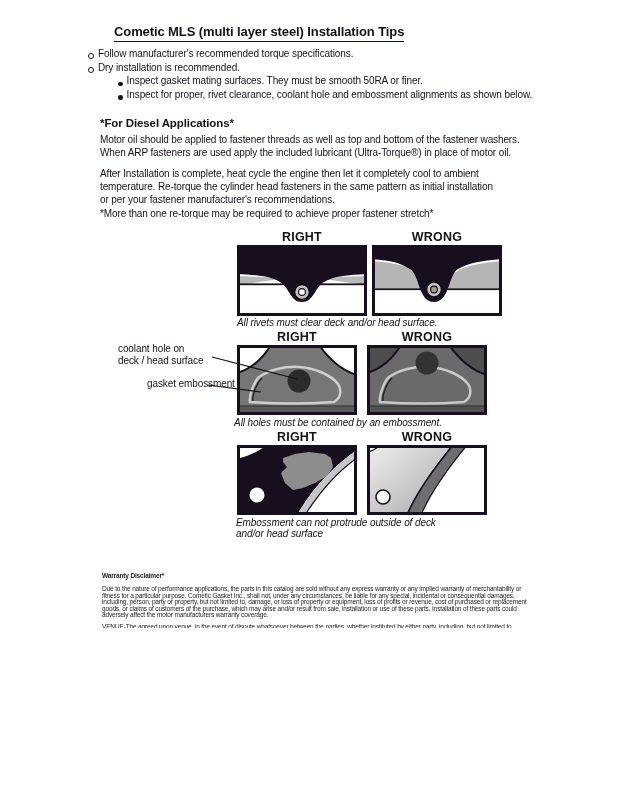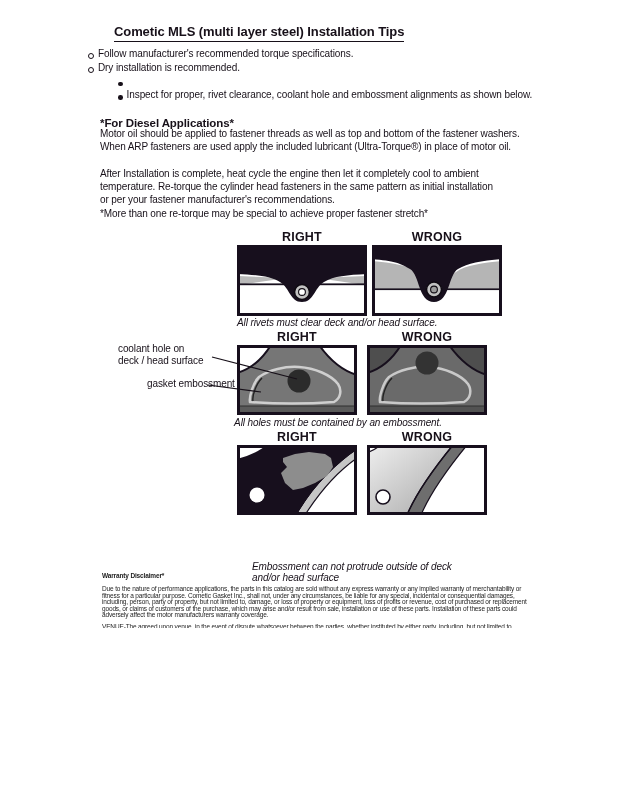--- a/index.html
+++ b/index.html
@@ -16,21 +16,21 @@
   .brow{display:flex;align-items:flex-end;height:13.4px;}
   .marker-open{width:4px;height:4px;border:1.2px solid #171019;border-radius:50%;
                margin:3.2px 4px 0 0;flex:none;}
   .marker-filled{width:4.6px;height:4.6px;background:#171019;border-radius:50%;
                  margin:3.2px 4px 0 0;flex:none;}
   .sub{margin-left:30px;}
   
   .diesel-heading{left:100px;top:117px;font-size:11.5px;font-weight:bold;letter-spacing:-0.1px;}
   .para{left:100px;width:440px;font-size:10px;line-height:13.2px;letter-spacing:-0.12px;
         white-space:pre-line;}
-  .p1{top:127px;}
+  .p1{top:133px;}
   .p2{top:167px;}
   .pfoot{top:207px;}
   
   .dhead{font-size:12.5px;font-weight:bold;text-align:center;letter-spacing:0.2px;}
   .dcap{font-size:10px;letter-spacing:-0.1px;white-space:pre-line;font-style:italic;}
   .panel{position:absolute;}
   .panel svg{display:block;width:100%;height:100%;}
   
   .side-label{font-size:10px;text-align:left;letter-spacing:-0.1px;
               line-height:11.6px;white-space:pre-line;}
@@ -53,34 +53,35 @@
     <div class="brow">
       <span class="marker-open"></span>
       <span>Follow manufacturer's recommended torque specifications.</span>
     </div>
     <div class="brow">
       <span class="marker-open"></span>
       <span>Dry installation is recommended.</span>
     </div>
     <div class="brow sub">
       <span class="marker-filled"></span>
+      <span>Inspect gasket mating surfaces.  They must be smooth 50RA or finer.</span>
     </div>
     <div class="brow sub">
       <span class="marker-filled"></span>
       <span>Inspect for proper, rivet clearance, coolant hole and embossment alignments as shown below.</span>
     </div>
   </div>
 
   <div class="abs diesel-heading">*For Diesel Applications*</div>
   <div class="abs para p1">Motor oil should be applied to fastener threads as well as top and bottom of the fastener washers.
 When ARP fasteners are used apply the included lubricant (Ultra-Torque®) in place of motor oil.</div>
   <div class="abs para p2">After Installation is complete, heat cycle the engine then let it completely cool to ambient
 temperature. Re-torque the cylinder head fasteners in the same pattern as initial installation
 or per your fastener manufacturer's recommendations.</div>
-  <div class="abs para pfoot">*More than one re-torque may be special to achieve proper fastener stretch*</div>
+  <div class="abs para pfoot">*More than one re-torque may be required to achieve proper fastener stretch*</div>
 
   <div class="abs dhead" style="left:237px;top:230px;width:130px;">RIGHT</div>
   <div class="abs dhead" style="left:372px;top:230px;width:130px;">WRONG</div>
 
   <div class="panel" style="left:237px;top:245px;width:130px;height:71px;">
     <svg viewBox="0 0 130 71">
       <rect width="130" height="71" fill="#ffffff"></rect>
       <polygon points="2,31 50,33 2,40" fill="#b9b9b9"></polygon>
       <polygon points="128,31 80,33 128,40" fill="#b9b9b9"></polygon>
       <rect x="2" y="38.4" width="126" height="1.8" fill="#170f1d"></rect>
@@ -174,21 +175,21 @@
       <rect width="120" height="70" fill="#ffffff"></rect>
       <path d="M14,0 H86 C68,22 50,46 40,70 H0 V8 C5,6 10,3 14,0 Z" fill="url(#g3)"></path>
       <path d="M86,0 H100 C82,22 64,46 54,70 H40 C50,46 68,22 86,0 Z" fill="#6e6e6e" stroke="#170f1d" stroke-width="1.2"></path>
       <path d="M86,0 C68,22 50,46 40,70" fill="none" stroke="#170f1d" stroke-width="1.4"></path>
       <path d="M14,0 C10,3 5,6 0,8" fill="none" stroke="#170f1d" stroke-width="1.2"></path>
       <circle cx="16" cy="52" r="7" fill="#ffffff" stroke="#170f1d" stroke-width="1.6"></circle>
       <rect x="1.5" y="1.5" width="117" height="67" fill="none" stroke="#170f1d" stroke-width="3"></rect>
     </svg>
   </div>
 
-  <div class="abs dcap" style="left:252px;top:517px;width:235px;margin-top:44px;">Embossment can not protrude outside of deck
+  <div class="abs dcap" style="left:236px;top:517px;width:235px;">Embossment can not protrude outside of deck
 and/or head surface</div>
 
   <div class="abs legal">
     <div class="legal-heading">Warranty Disclaimer*</div>
     <p>Due to the nature of performance applications, the parts in this catalog are sold without any express warranty or any implied warranty of merchantability or fitness for a particular purpose.  Cometic Gasket Inc., shall not, under any circumstances, be liable for any special, incidental or consequential damages, including, person, party or property, but not limited to, damage, or loss of property or equipment, loss of profits or revenue, cost of purchased or replacement goods, or claims of customers of the purchase, which may arise and/or result from sale, installation or use of these parts.  Installation of these parts could adversely affect the motor manufacturers warranty coverage.</p>
     <p>VENUE-The agreed upon venue, in the event of dispute whatsoever between the parties, whether instituted by either party, including, but not limited to, contract terms, payment terms, delivery, type, defects, sufficiency of product, shall be the Court of Common Pleas, Lake County, Ohio or the Painesville Municipal Court, Lake County, Ohio, depending on the amount in controversy.
 This agreement shall be governed by and construed under the laws of the State of Ohio.</p>
     <p>All prices and terms are subject to change without notice.</p>
     <p>Terms COD- Secured with a completed dealer/jobber application on File, COD-Company check with a current credit card number on file.  Open accounts may be established by well rated firms.  A credit application is available upon request.  Open accounts are due payable Net 30 days from date of invoice.  No statement will be sent.  If an account becomes 60 or more days past due, it is subject to being placed on credit hold.  No orders will be shipped or new orders accepted until past due balance is paid.  If an account becomes 90 or more days past due, it is subject to being placed for collections.  All costs of collection are the responsibility of the customer, including attorney fees, court costs, and other expenses of litigation.</p>
     <p>Returns- Authorized (RGA) must be obtained in advance on all returns.  A packing slip or invoice number must accompany the merchandise.  No returns after 30 days from invoice date.  All returns are subject to a 25% restocking charge.  All custom designed and custom manufactured gaskets are non-returnable.</p>

